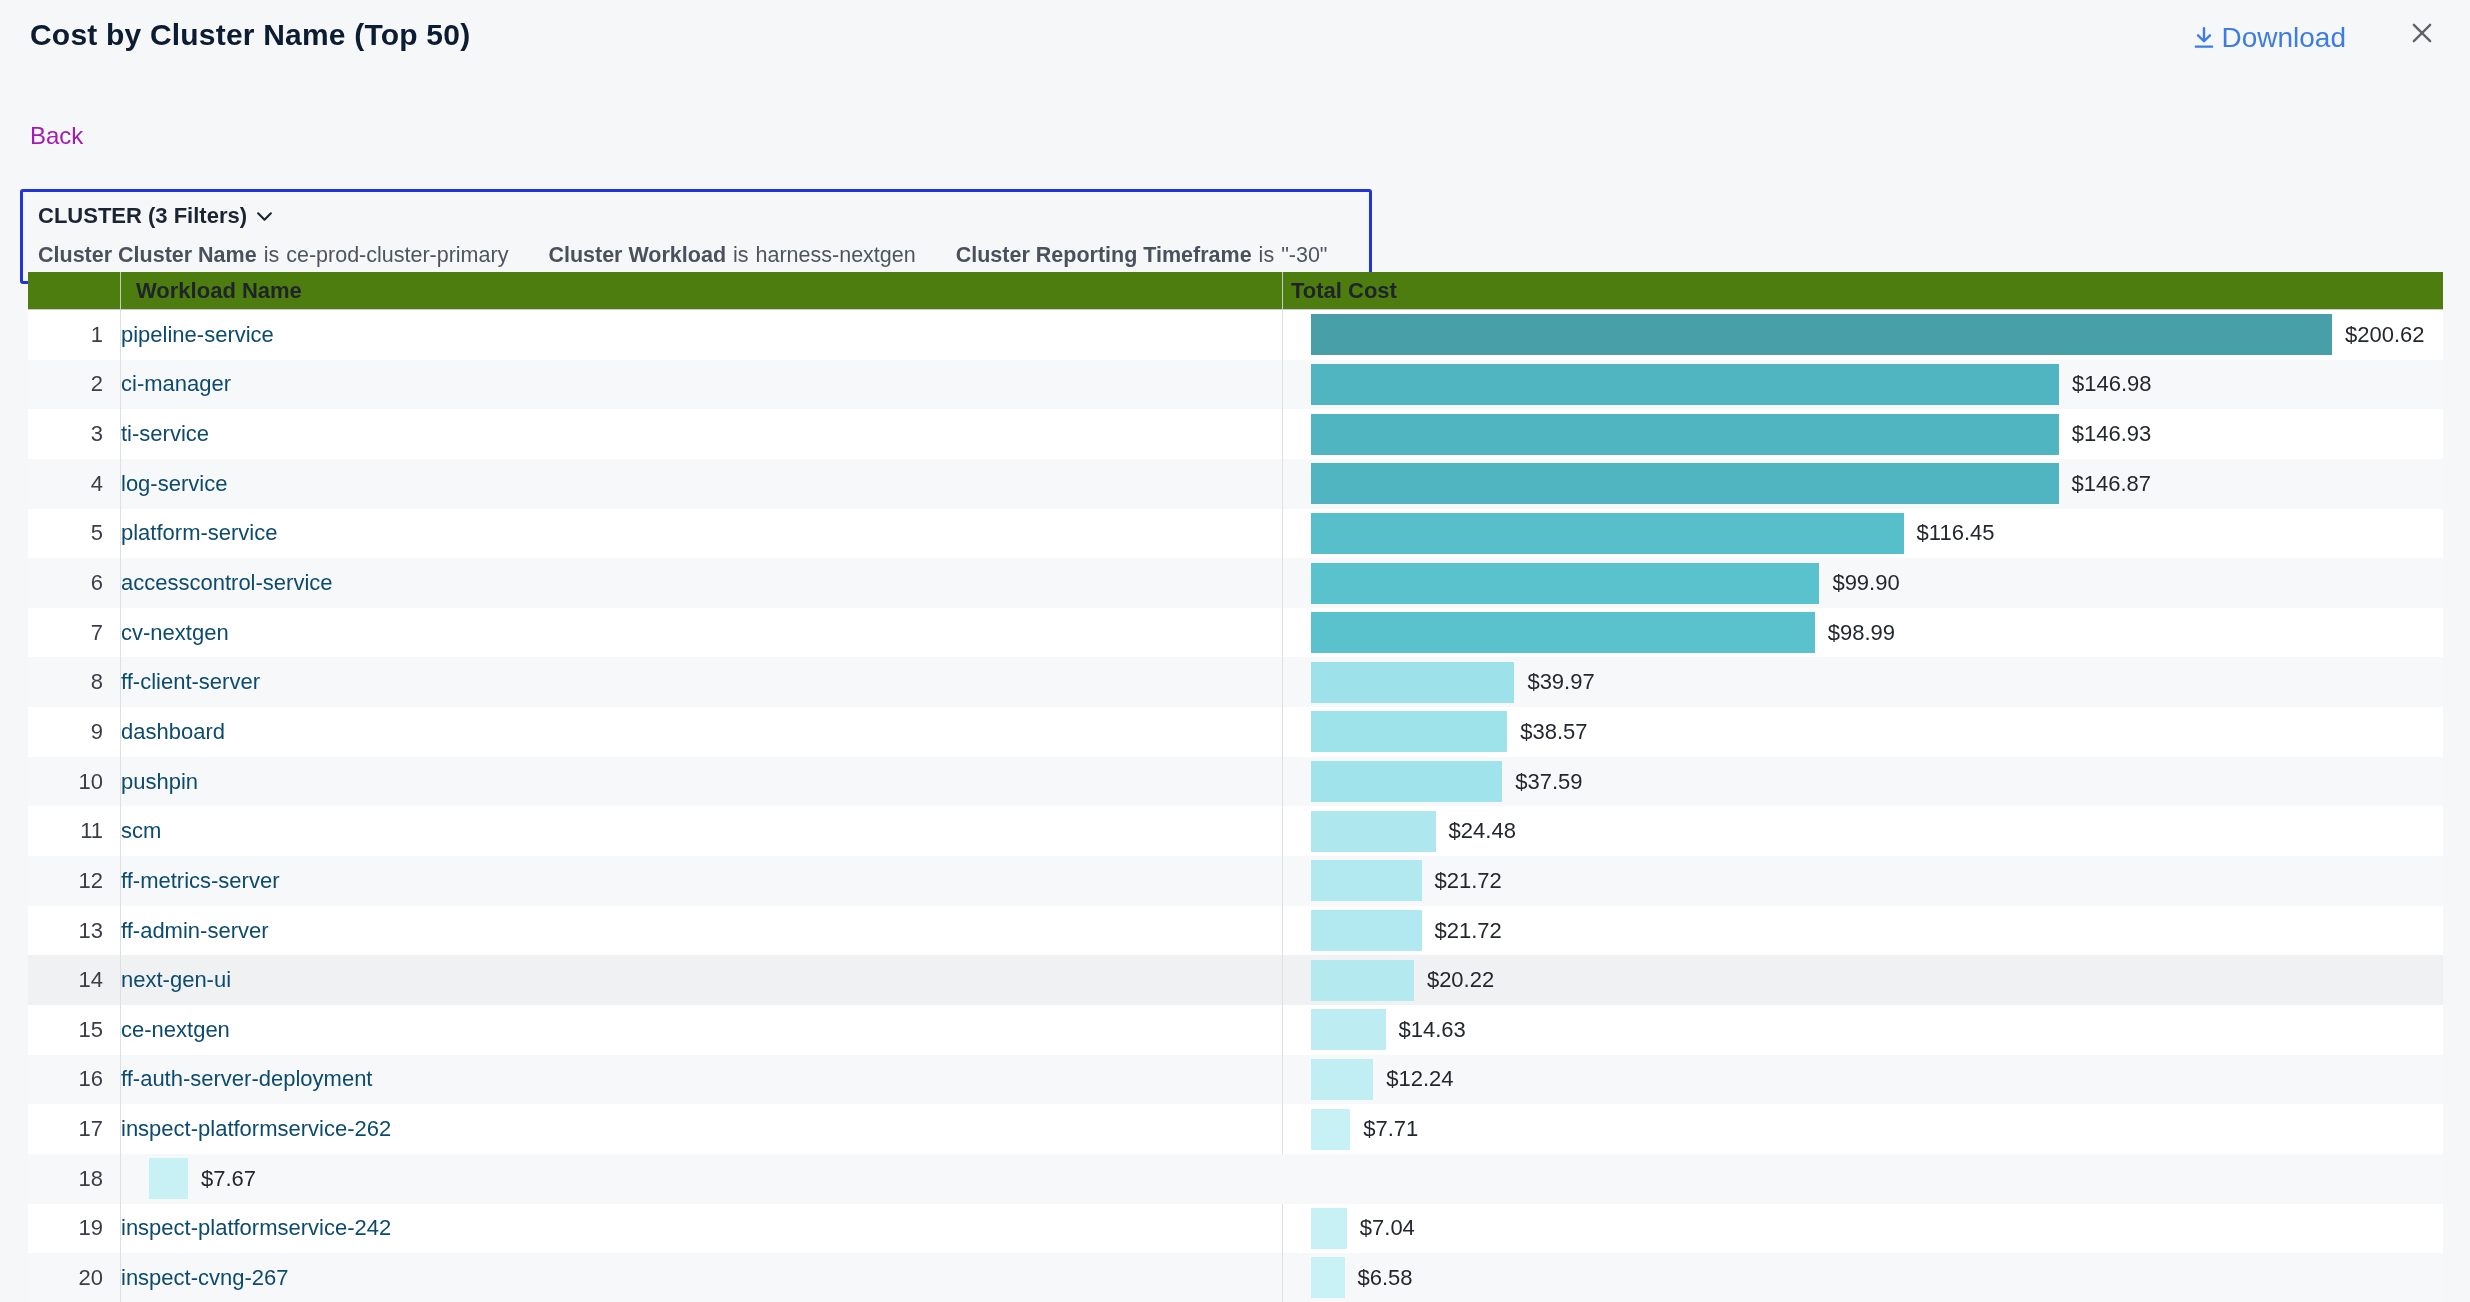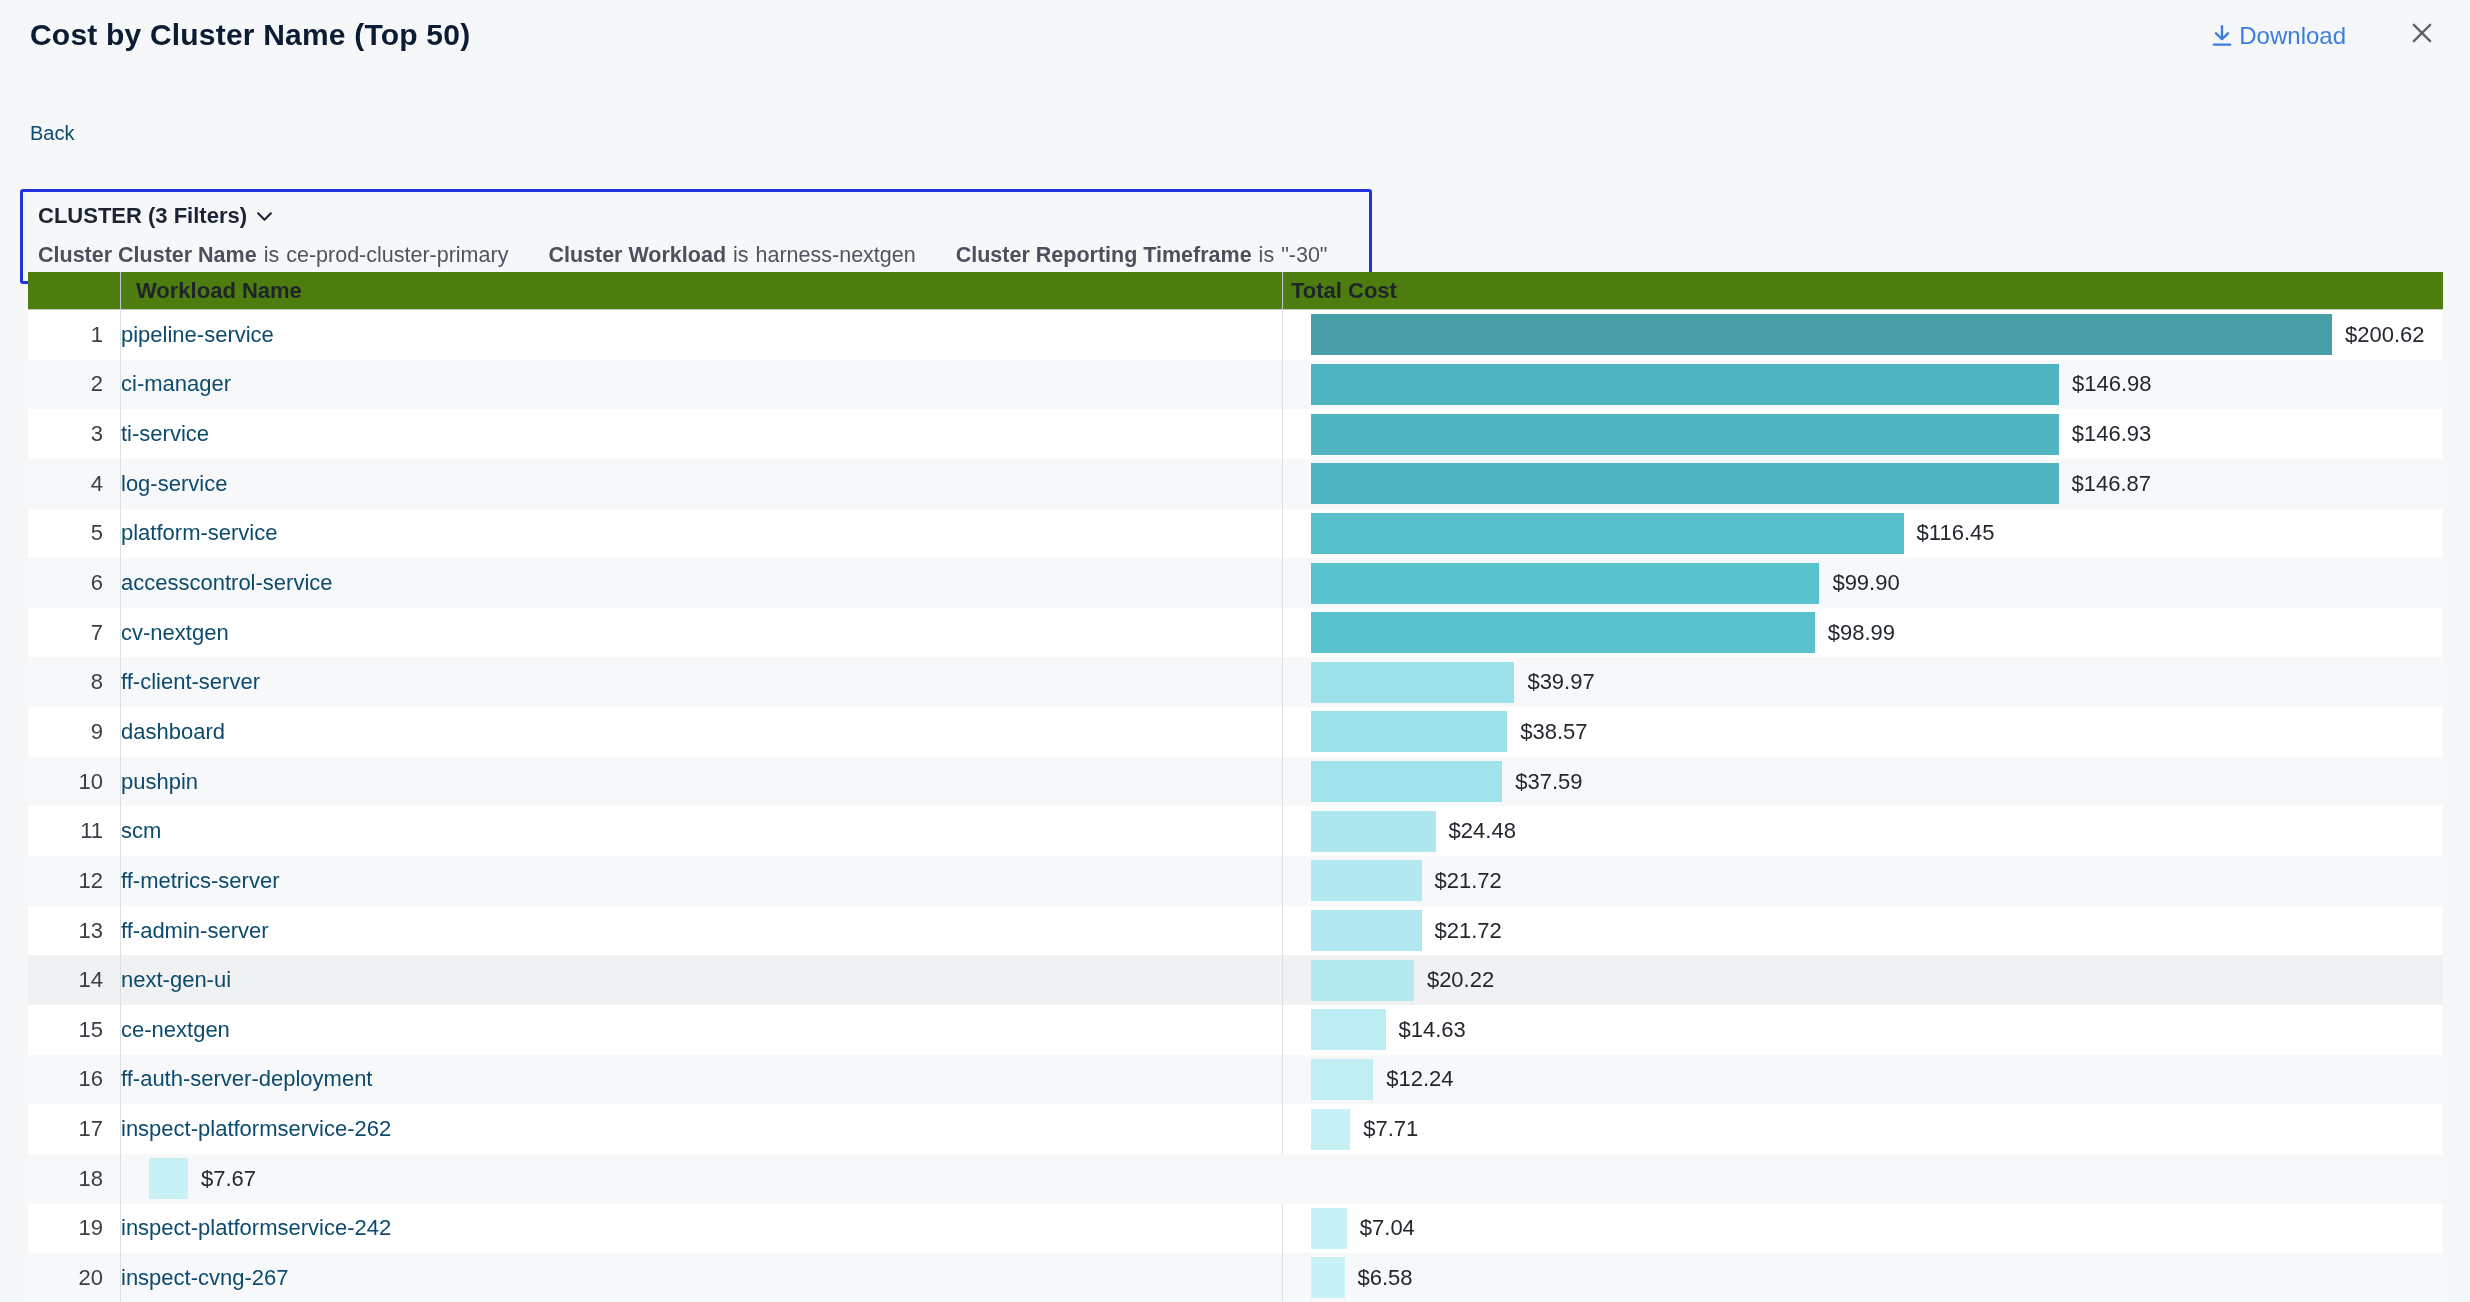--- a/index.html
+++ b/index.html
@@ -10,30 +10,30 @@
     -webkit-font-smoothing:antialiased;
   }
   
   .page-title{
     position:absolute;left:30px;top:18px;
     font-size:30px;font-weight:700;color:#0b1c33;letter-spacing:.2px;
   }
   .download-link{
     position:absolute;top:22px;right:124px;
     display:flex;align-items:center;gap:4px;
-    font-size:24px;color:var(--accent,#3d7de2);cursor:pointer;
+    font-size:28px;color:var(--accent,#3d7de2);cursor:pointer;
   }
   .close-btn{
     position:absolute;top:18px;right:33px;width:30px;height:30px;cursor:pointer;
     display:flex;align-items:center;justify-content:center;
   }
   
   .back-link{
     position:absolute;left:30px;top:122px;
-    font-size:20px;color:#0c4a6e;cursor:pointer;
+    font-size:24px;color:#a21caf;cursor:pointer;
   }
   .filter-panel{
     position:absolute;left:20px;top:153px;width:1352px;height:95px;
     box-sizing:border-box;border:3px solid var(--filter-border,#2133db);border-radius:3px;
     padding:11px 16px 13px 15px;
     display:flex;flex-direction:column;justify-content:space-between;margin-top:36px;
   }
   .filter-summary{
     display:flex;align-items:center;gap:9px;
     font-size:22px;font-weight:700;color:#1c2433;cursor:pointer;width:max-content;

